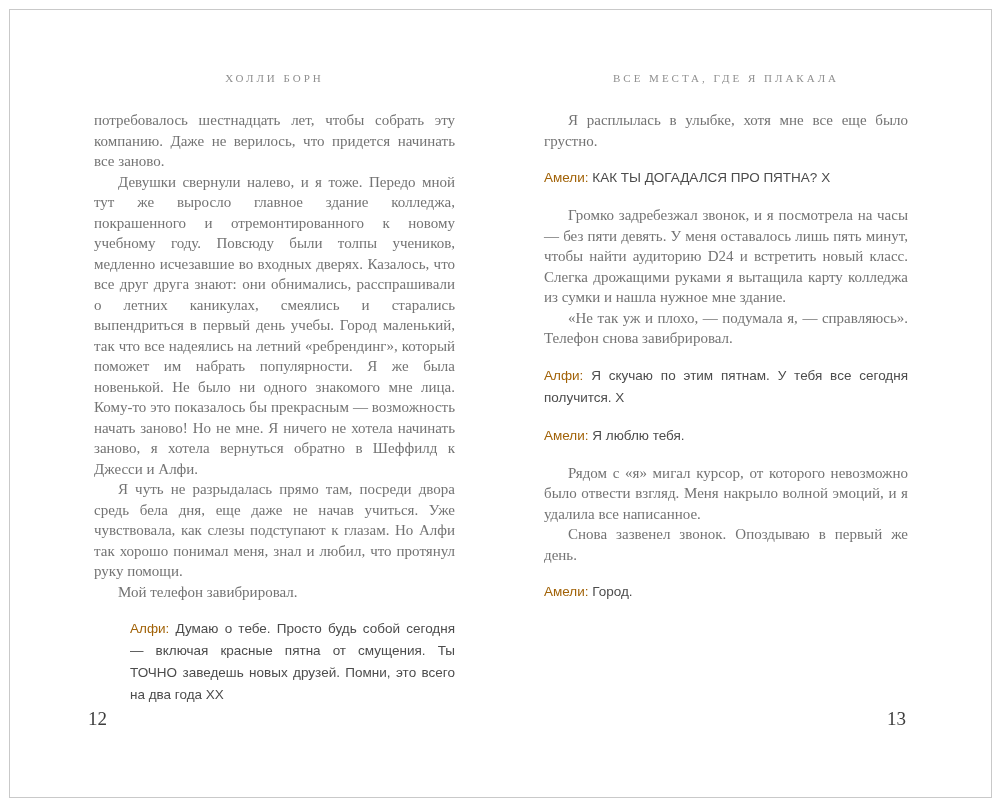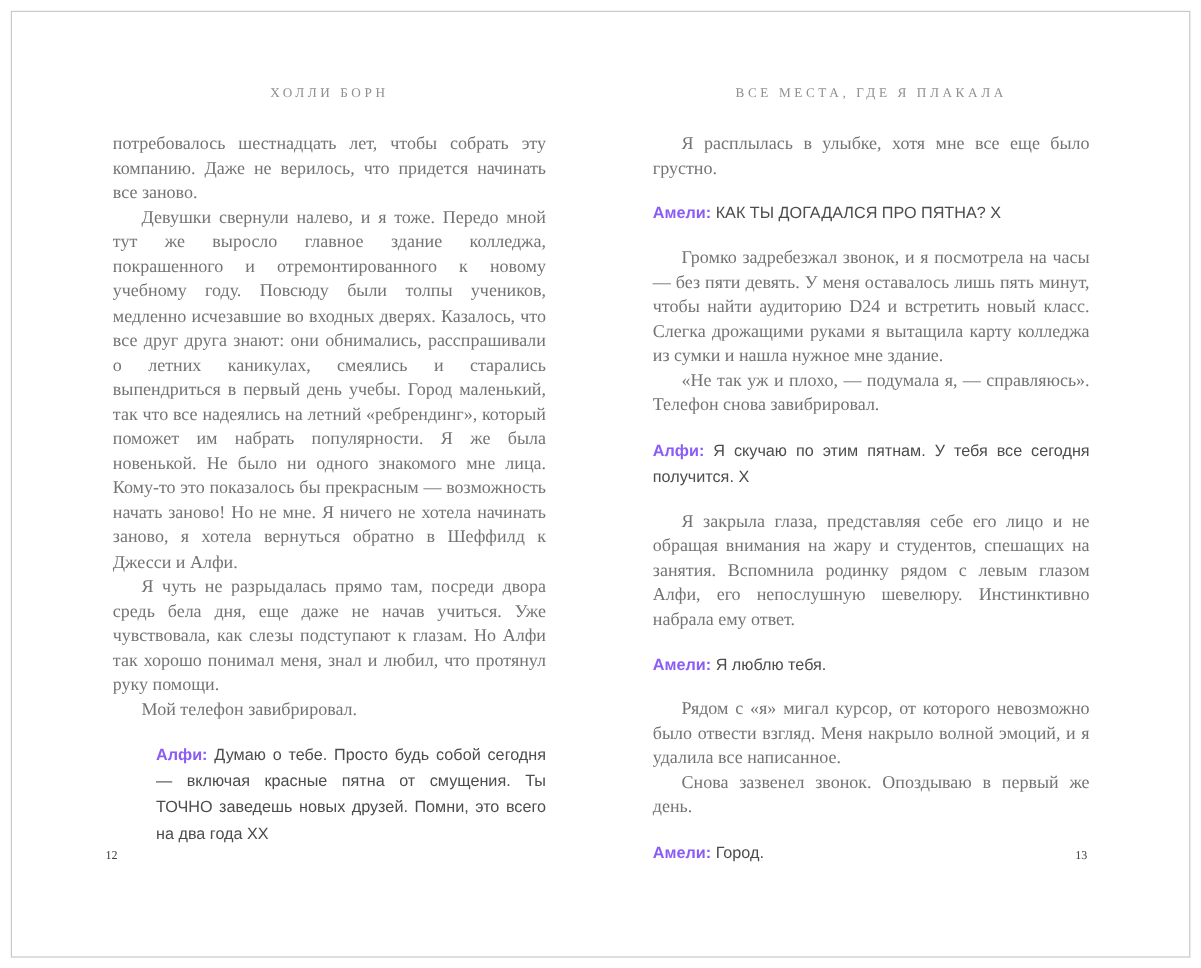--- a/index.html
+++ b/index.html
@@ -50,30 +50,30 @@
 
   .msg {
     font-family: "Liberation Sans", sans-serif;
     font-size: 13.5px;
     line-height: 22px;
     color: #4c4c4c;
     text-align: justify;
     margin: 16px 0 16px 0 !important;
   }
   .msg .sender {
-    font-weight: bold;
-    color: #8b5cf6;
+    font-weight: normal;
+    color: #a16207;
   }
   .msg-indented { margin-left: 36px !important; }
 
   .page-num {
     position: absolute;
     top: 708px;
     font-family: "Liberation Serif", serif;
-    font-size: 10px;
+    font-size: 19px;
     color: #3d3d3d;
   }
   .page-num-left  { left: 88px; }
   .page-num-right { right: 83px; text-align: right; }
 </style>
 </head>
 <body>
 
 <div class="spread">
   <div class="frame"></div>
@@ -91,21 +91,20 @@
   </div>
 
   <div class="page page-right">
     <div class="running-header">ВСЕ МЕСТА, ГДЕ Я ПЛАКАЛА</div>
     <div class="content">
         <p class="body-p indent">Я расплылась в улыбке, хотя мне все еще было грустно.</p>
         <p class="msg"><span class="sender">Амели: </span><span>КАК ТЫ ДОГАДАЛСЯ ПРО ПЯТНА? Х</span></p>
         <p class="body-p indent">Громко задребезжал звонок, и я посмотрела на часы — без пяти девять. У меня оставалось лишь пять минут, чтобы найти аудиторию D24 и встретить новый класс. Слегка дрожащими руками я вытащила карту колледжа из сумки и нашла нужное мне здание.</p>
         <p class="body-p indent">«Не так уж и плохо, — подумала я, — справляюсь». Телефон снова завибрировал.</p>
         <p class="msg"><span class="sender">Алфи: </span><span>Я скучаю по этим пятнам. У тебя все сегодня получится. Х</span></p>
-        <p class="body-p indent">Я закрыла глаза, представляя себе его лицо и не обращая внимания на жару и студентов, спешащих на занятия. Вспомнила родинку рядом с левым глазом Алфи, его непослушную шевелюру. Инстинктивно набрала ему ответ.</p>
         <p class="msg"><span class="sender">Амели: </span><span>Я люблю тебя.</span></p>
         <p class="body-p indent">Рядом с «я» мигал курсор, от которого невозможно было отвести взгляд. Меня накрыло волной эмоций, и я удалила все написанное.</p>
         <p class="body-p indent">Снова зазвенел звонок. Опоздываю в первый же день.</p>
         <p class="msg"><span class="sender">Амели: </span><span>Город.</span></p>
       </div>
     <div class="page-num page-num-right">13</div>
   </div>
 </div>
 
 </body></html>

